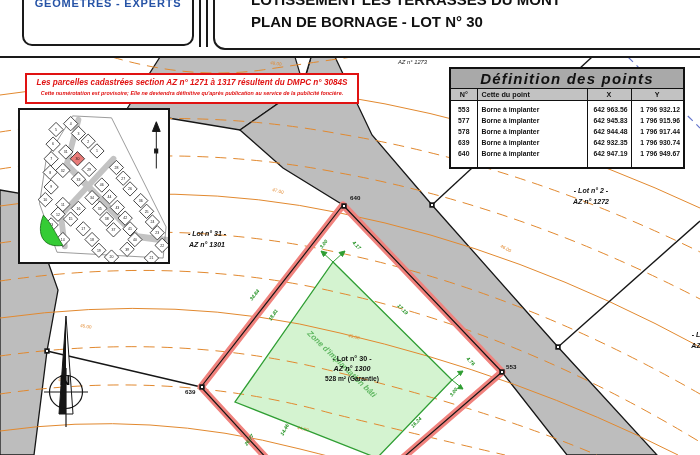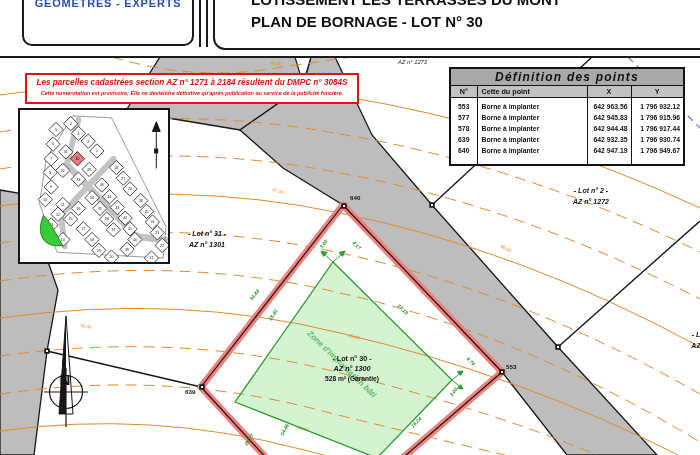--- a/index.html
+++ b/index.html
@@ -55,21 +55,21 @@
   .ilot{fill:#fff;stroke:#222;stroke-width:.8px;}
   .ilot.red{fill:#e87b78;}
   .inum{font-size:3.6px;fill:#111;}
   .iblob{fill:#35cc35;stroke:#116611;stroke-width:.8px;}
   .icompass{stroke:#161616;stroke-width:1px;}
   .inorth{font-weight:bold;font-size:5.5px;fill:#111;text-anchor:middle;}
   
   .ptable{position:absolute;left:449px;top:67px;width:232px;border:2px solid #111;
     background:#fff;box-sizing:content-box;}
   .ptitle{background:#a9a9a9;border-bottom:1.5px solid #111;font-style:italic;font-weight:bold;
-    font-size:12px;letter-spacing:1.2px;text-align:center;padding:1px 0;}
+    font-size:15px;letter-spacing:1.2px;text-align:center;padding:1px 0;}
   .ptable table{border-collapse:collapse;width:100%;table-layout:fixed;}
   .ptable th{background:#c2c2c2;border-bottom:1.5px solid #111;border-right:1px solid #111;
     font-size:7.2px;padding:1px 2px;text-align:center;}
   .ptable th:nth-child(2){text-align:left;padding-left:4px;}
   .ptable th:last-child{border-right:none;}
   .ptable td{border-right:1px solid #111;font-size:6.8px;font-weight:bold;
     padding:0 3px;line-height:11px;white-space:nowrap;}
   .ptable td:last-child{border-right:none;}
   .ptable td.c{text-align:center;}
   .ptable td.l{text-align:left;padding-left:4px;}
@@ -196,21 +196,21 @@
 </div>
 <div class="vsep" style="left:199px"></div>
 <div class="vsep" style="left:206px"></div>
 <div class="title-box">
   <div>LOTISSEMENT LES TERRASSES DU MONT</div>
   <div>PLAN DE BORNAGE - LOT N° 30</div>
 </div>
 <div class="hrule"></div>
 
 <div class="notice">
-  <div class="l1">Les parcelles cadastrées section AZ n° 1271 à 2184 résultent du DMPC n° 3084S</div>
+  <div class="l1">Les parcelles cadastrées section AZ n° 1271 à 1317 résultent du DMPC n° 3084S</div>
   <div class="l2">Cette numérotation est provisoire; Elle ne deviendra définitive qu'après publication au service de la publicité foncière.</div>
 </div>
 
 <div class="inset">
   <svg width="148" height="152" viewBox="0 0 152 156">
     <g id="g-iroads">
         <path d="M60,10 L48,56" class="iroad" stroke-width="6"></path>
         <path d="M48,56 L120,130 L152,134" class="iroad" stroke-width="7"></path>
         <path d="M96,50 L42,108 L46,140" class="iroad" stroke-width="6"></path>
       </g>

